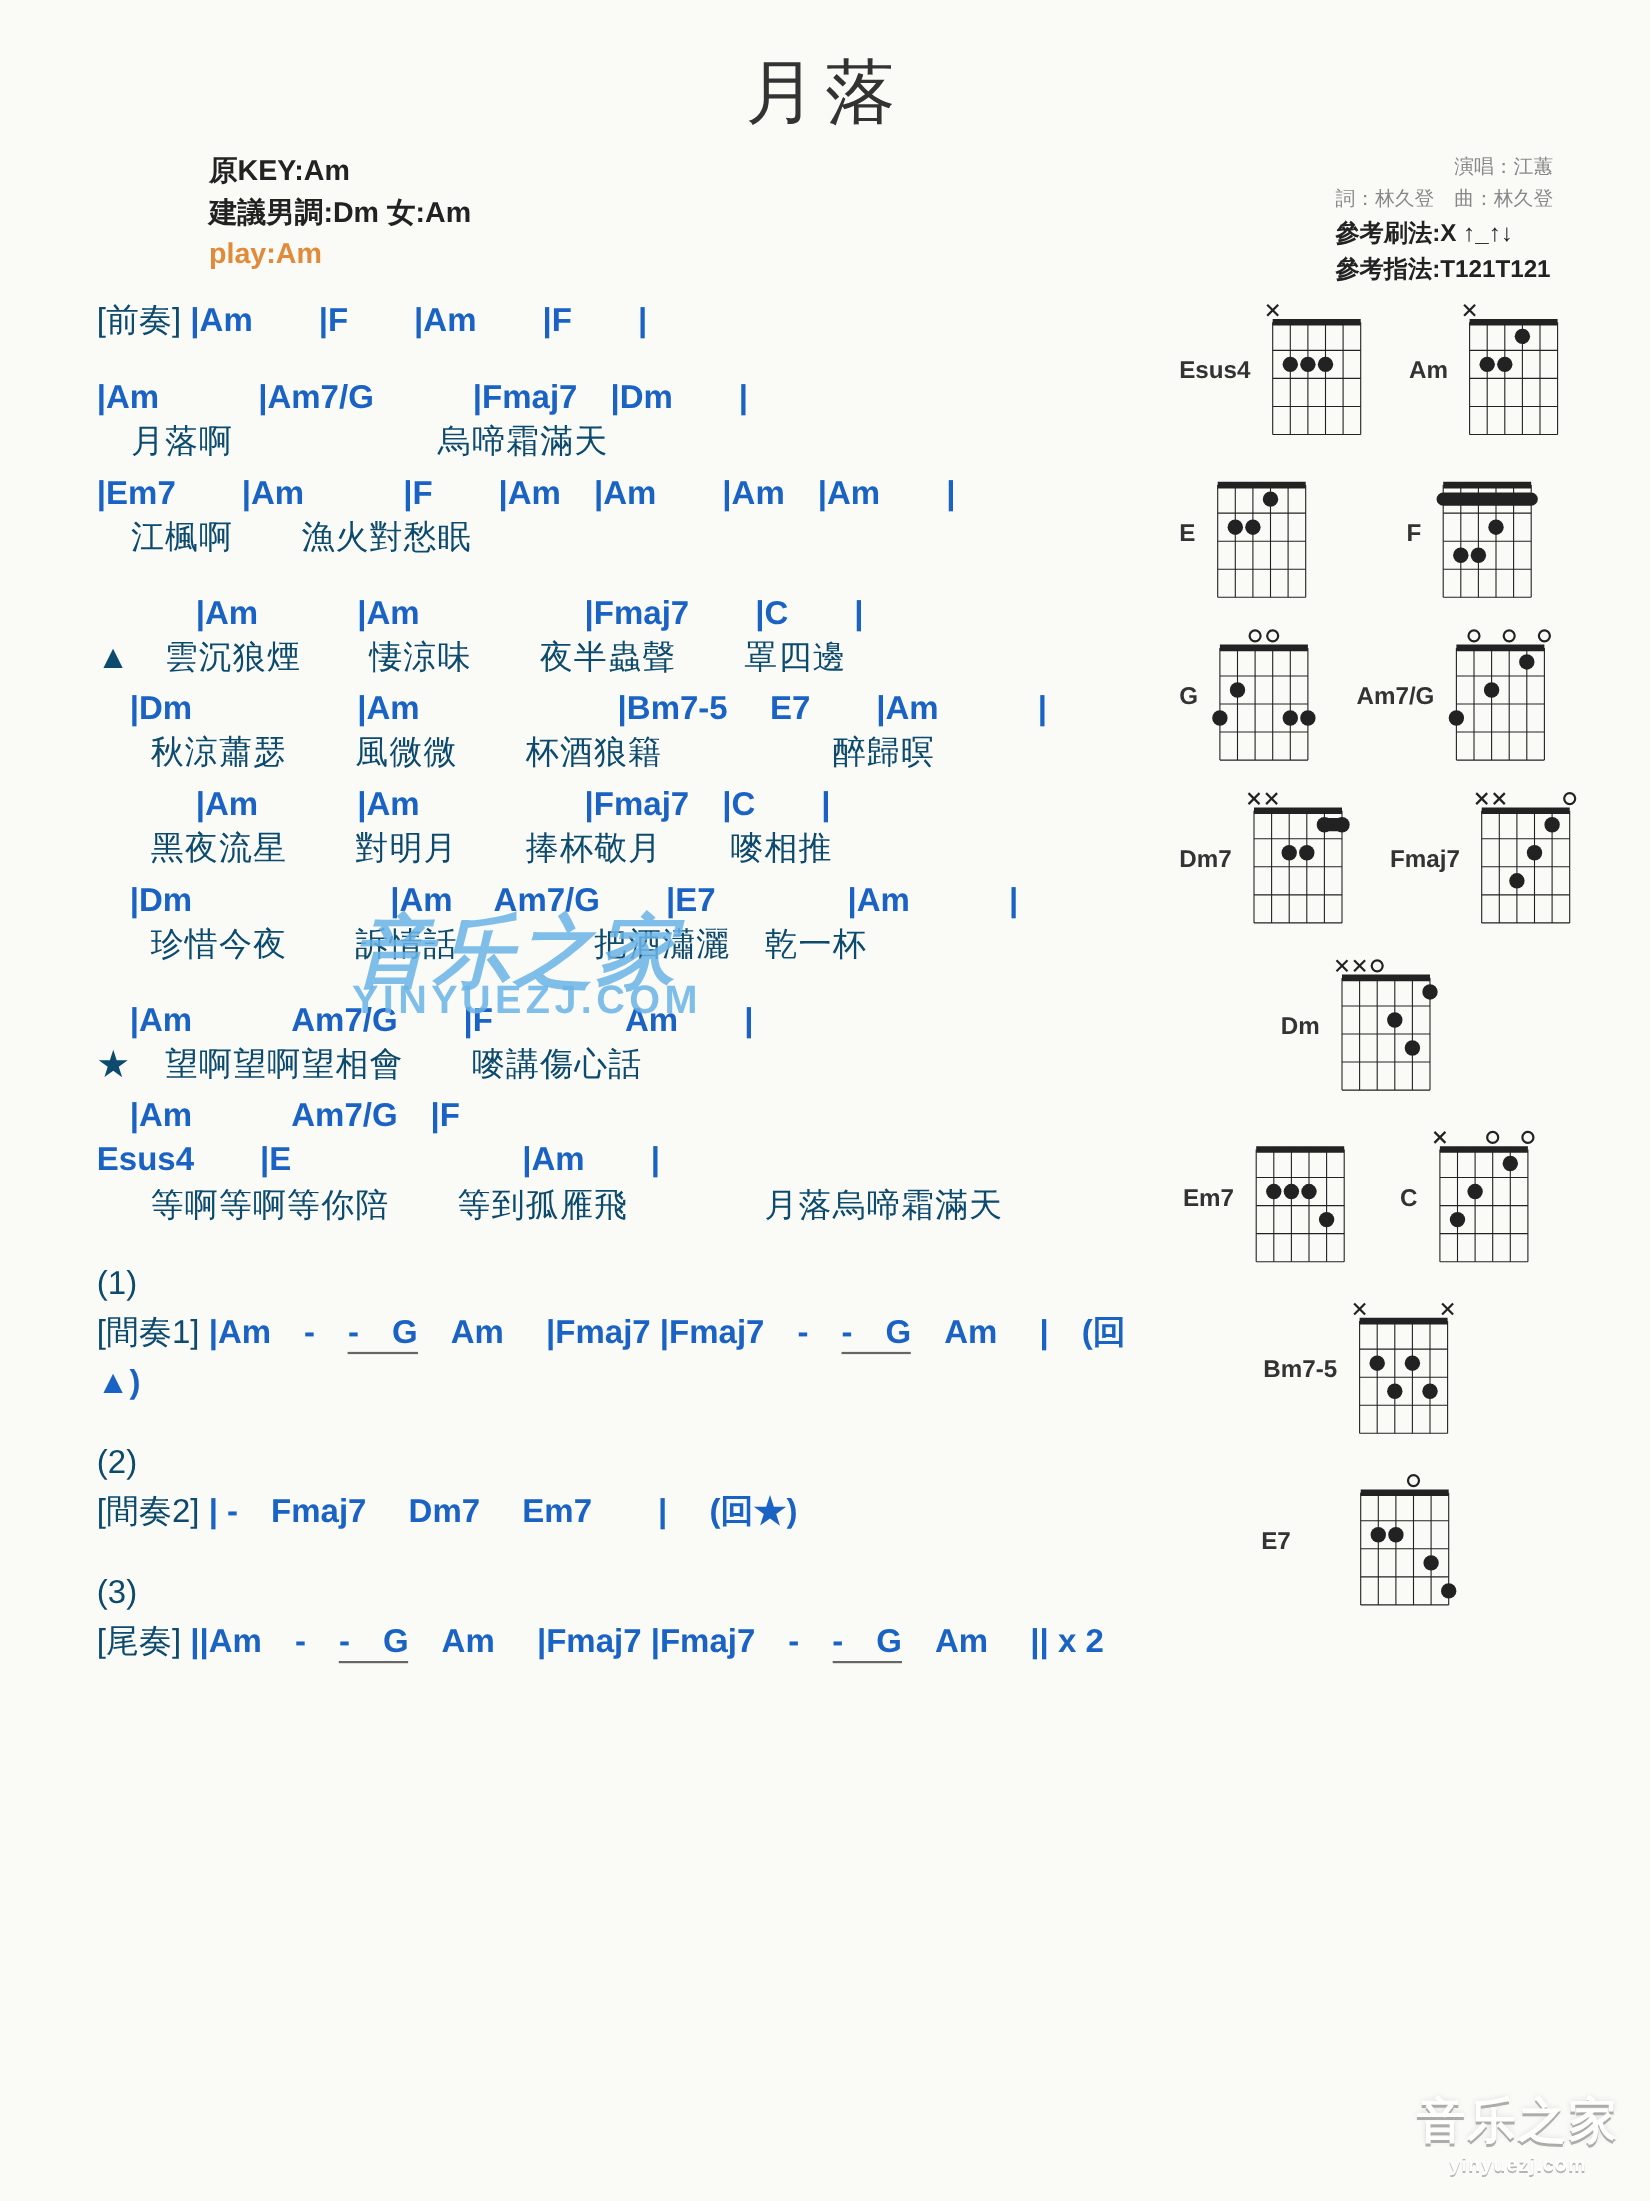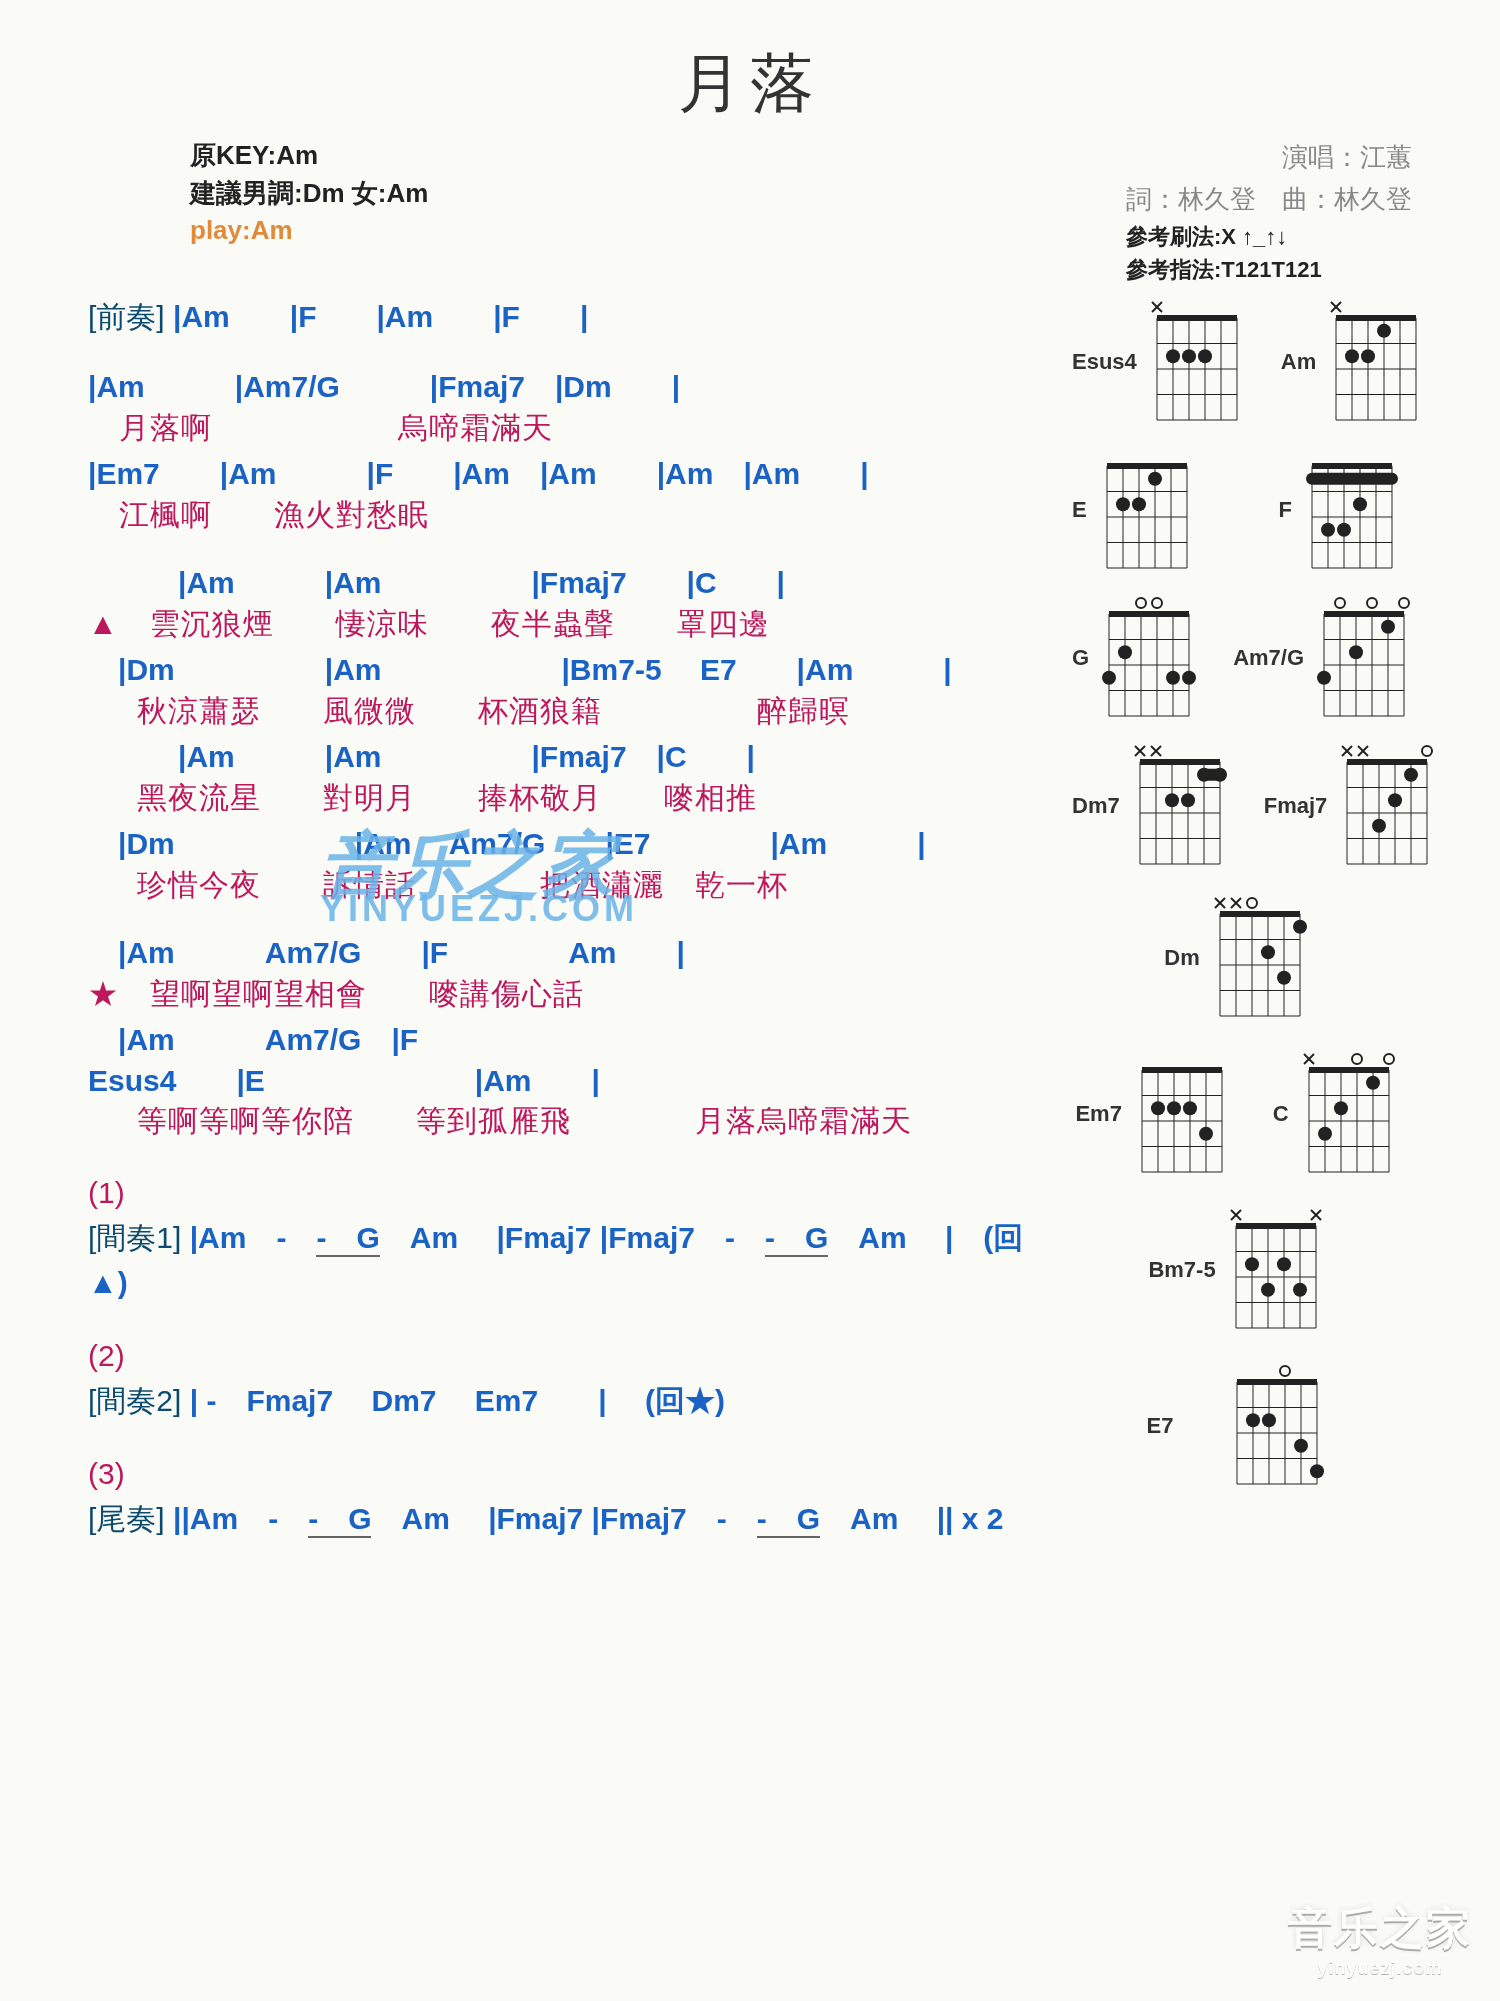--- a/index.html
+++ b/index.html
@@ -1,30 +1,30 @@
 <!DOCTYPE html>
 <html><head>
 <meta charset="utf-8">
 <style>
 *{box-sizing:border-box;margin:0;padding:0}
 body{font-family:"Microsoft YaHei","PingFang SC",sans-serif;background:#fafaf7;color:#333}
 .page{width:1500px;height:2001px;position:relative;padding:40px 88px;overflow:hidden}
 .title{text-align:center;font-size:64px;font-weight:400;letter-spacing:8px;margin-bottom:10px}
 .header-row{display:flex;justify-content:space-between;margin-bottom:8px}
 .key-info{font-size:26px;font-weight:700;color:#222;margin-left:102px;line-height:1.45}
-.credits{font-size:26px;color:#888;text-align:right;line-height:1.6}
+.credits{font-size:18px;color:#888;text-align:right;line-height:1.6}
 .play-key{color:#e08a3a;font-weight:700}
 .ref{font-size:22px;font-weight:700;color:#222;line-height:1.5}
 .main{display:flex;gap:24px}
 .sheet{flex:1;font-size:30px;line-height:1.5}
 .block{margin-bottom:28px}
 .chord-row{line-height:1.35}
 .lyric-row{line-height:1.35;margin-bottom:6px;letter-spacing:1px}
 .c{color:#1a63c4;font-weight:700}
-.p{color:#be185d}
+.p{color:#0c4a6e}
 .sec{color:#0c4a6e;font-weight:400}
 .u{border-bottom:2px solid #666;padding-bottom:1px}
 .wm{position:absolute;top:818px;left:320px;font-size:72px;font-weight:900;color:#6bb4e8;opacity:.85;letter-spacing:2px;z-index:2;font-style:italic}
 .wm-sub{position:absolute;top:888px;left:320px;font-size:36px;font-weight:900;color:#6bb4e8;opacity:.85;letter-spacing:4px;z-index:2}
 .diagrams{width:340px;display:flex;flex-wrap:wrap;gap:8px 24px;justify-content:center;align-content:flex-start}
 .cd{display:flex;flex-direction:row;align-items:center}
 .cd-name{font-size:22px;font-weight:700;margin-bottom:4px}
 .cd svg .fret{stroke:#222;stroke-width:1}
 .cd svg .nut{stroke:#222;stroke-width:6}
 .cd svg .dot{fill:#222}

